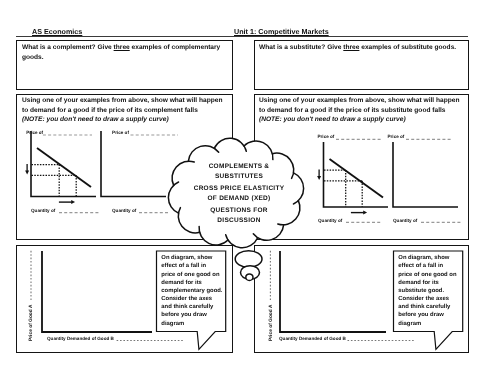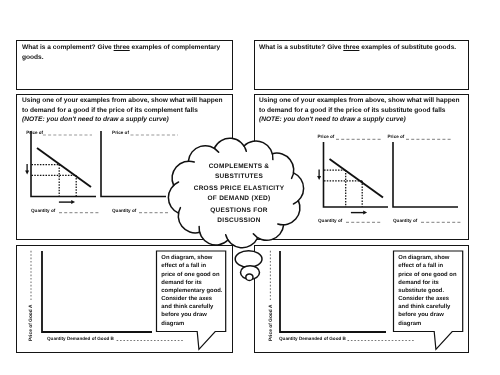--- a/index.html
+++ b/index.html
@@ -24,20 +24,24 @@
 
 .ct{font-family:"Liberation Sans",sans-serif;font-size:6.5px;font-weight:bold;text-anchor:middle;fill:#111111;letter-spacing:0.28px;}
 
 svg.layer{position:absolute;left:0;top:0;width:500px;height:375px;}
 </style>
 </head>
 <body>
 
 <div class="page">
 
+  <div id="header-rule">
+    <span class="hl">AS Economics</span>
+    <span class="hr">Unit 1: Competitive Markets</span>
+  </div>
 
   <div class="box" style="left:16px;top:40px;width:216.5px;height:49.5px;"></div>
   <div class="box" style="left:253.5px;top:40px;width:215.5px;height:49.5px;"></div>
   <div class="box" style="left:16px;top:93.5px;width:216.5px;height:146px;"></div>
   <div class="box" style="left:253.5px;top:93.5px;width:215.5px;height:146px;"></div>
   <div class="box" style="left:16px;top:245.3px;width:216.5px;height:108px;"></div>
   <div class="box" style="left:253.5px;top:245.3px;width:215.5px;height:108px;"></div>
 
   <div class="qtext" style="left:22px;top:42.8px;"><span>What is a complement? Give </span><u>three</u><span> examples of complementary
 goods.</span></div>

